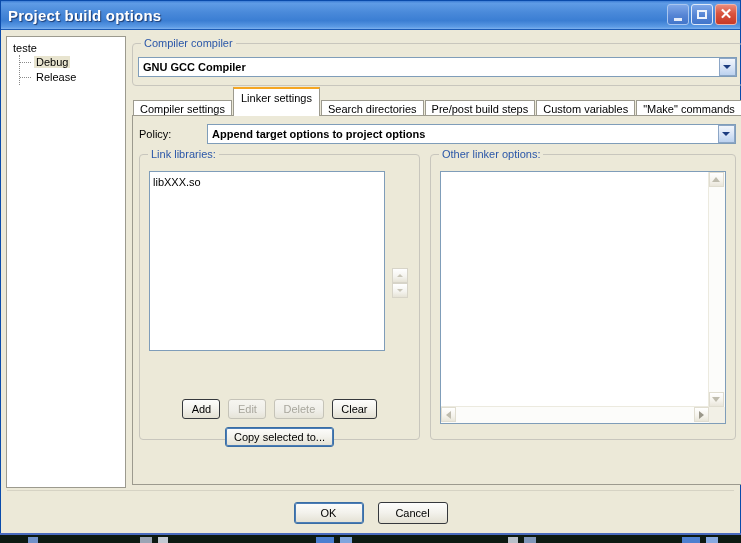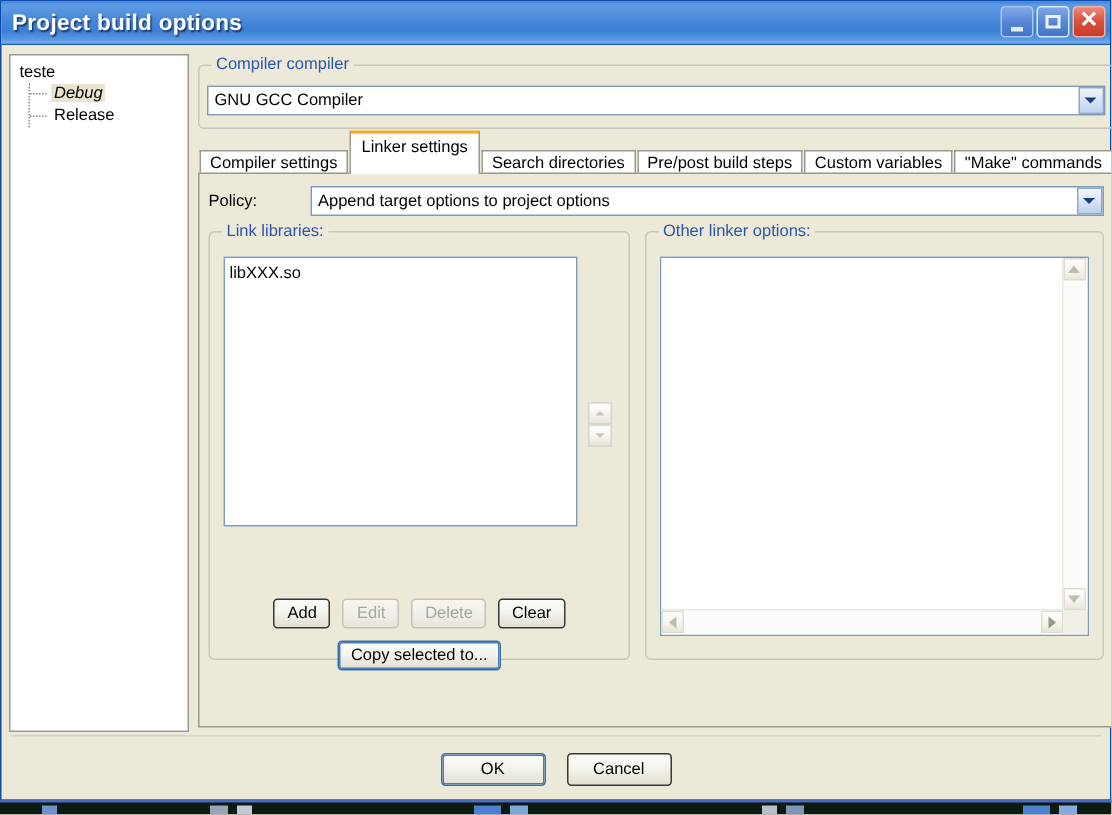--- a/index.html
+++ b/index.html
@@ -143,21 +143,20 @@
     content: "";
     position: absolute;
     left: 0;
     top: 7px;
     width: 11px;
     border-top: 1px dotted #8a8a8a;
   }
   .tree-item .lbl { padding: 0 2px; }
   .tree-item.selected .lbl {
     background: #e8e4cf;
-    font-style: italic;
   }
 
   
   .content {
     flex: 1 1 auto;
     margin-left: 6px;
     position: relative;
   }
 
   
@@ -195,20 +194,21 @@
     display: flex;
     align-items: center;
     position: relative;
   }
   .combo .val {
     flex: 1 1 auto;
     padding-left: 4px;
     font-size: 11px;
     white-space: nowrap;
     overflow: hidden;
+    font-weight: bold;
   }
   .combo .arrow-btn {
     width: 17px;
     height: 18px;
     flex: 0 0 17px;
     margin-right: 0px;
     background: linear-gradient(to bottom, #f2f6fc 0%, #dce7f7 45%, #bcd2ef 100%);
     border: 1px solid #8ca6c6;
     box-sizing: border-box;
     display: flex;

